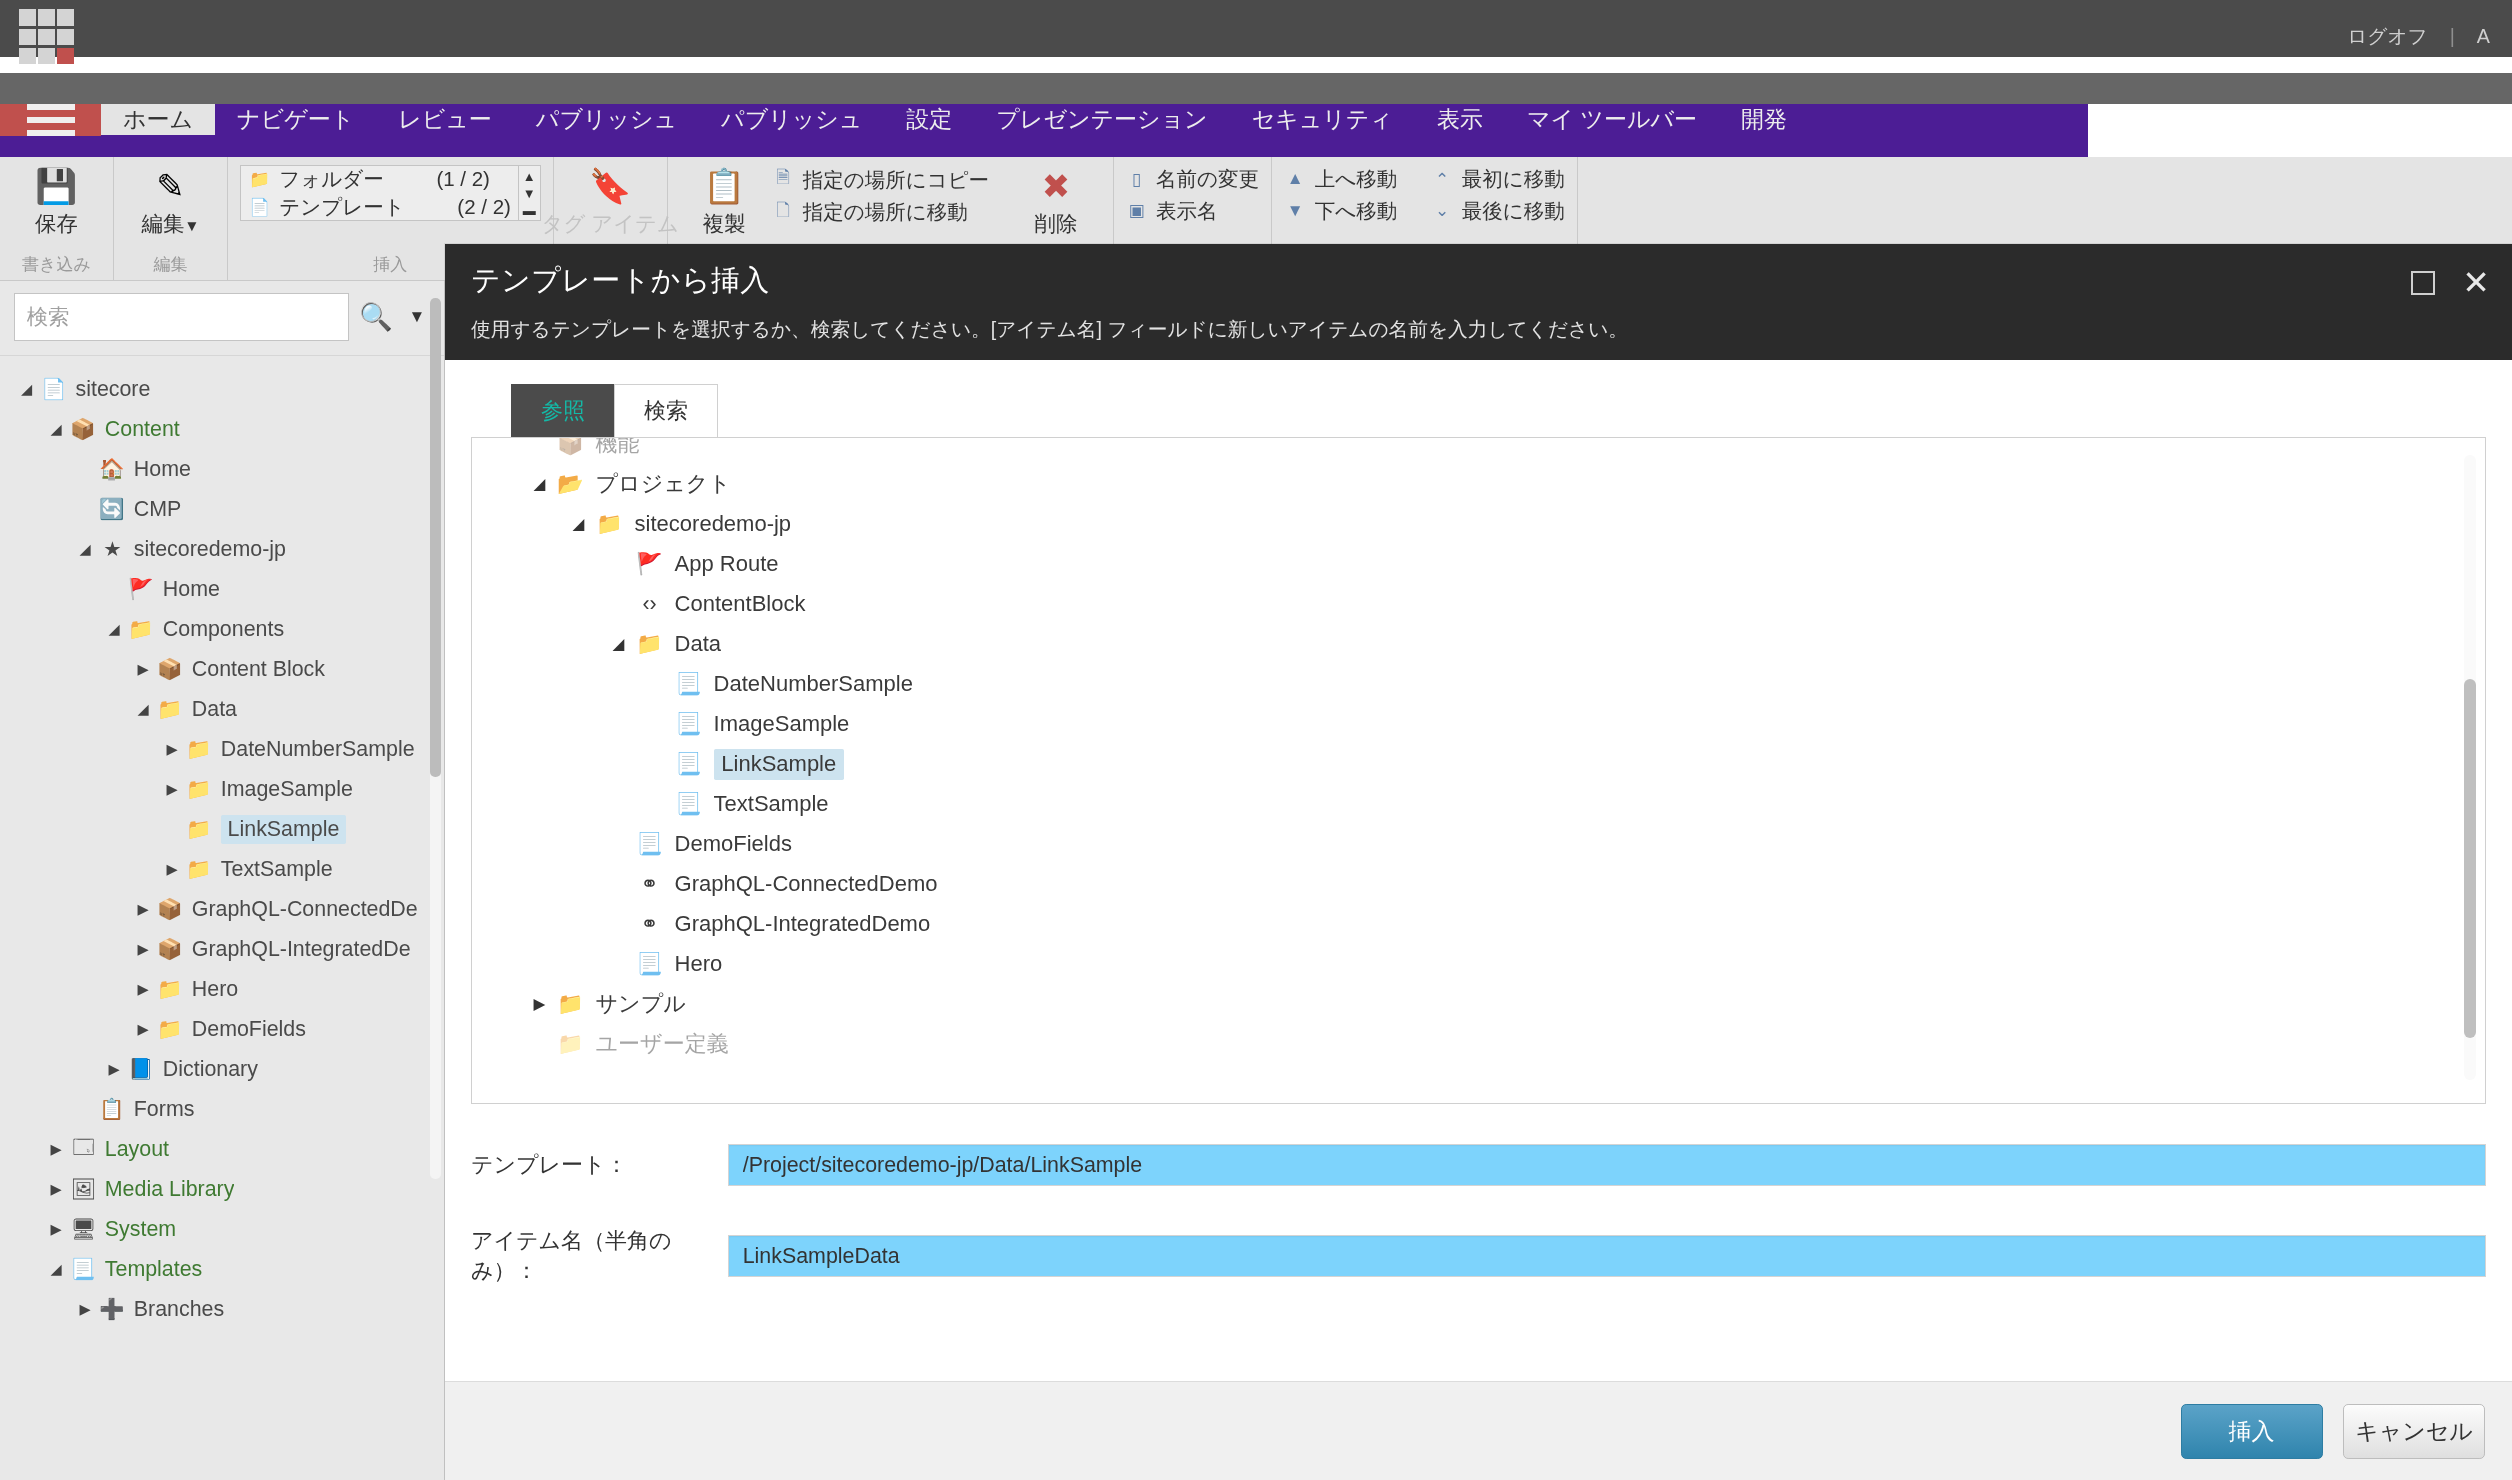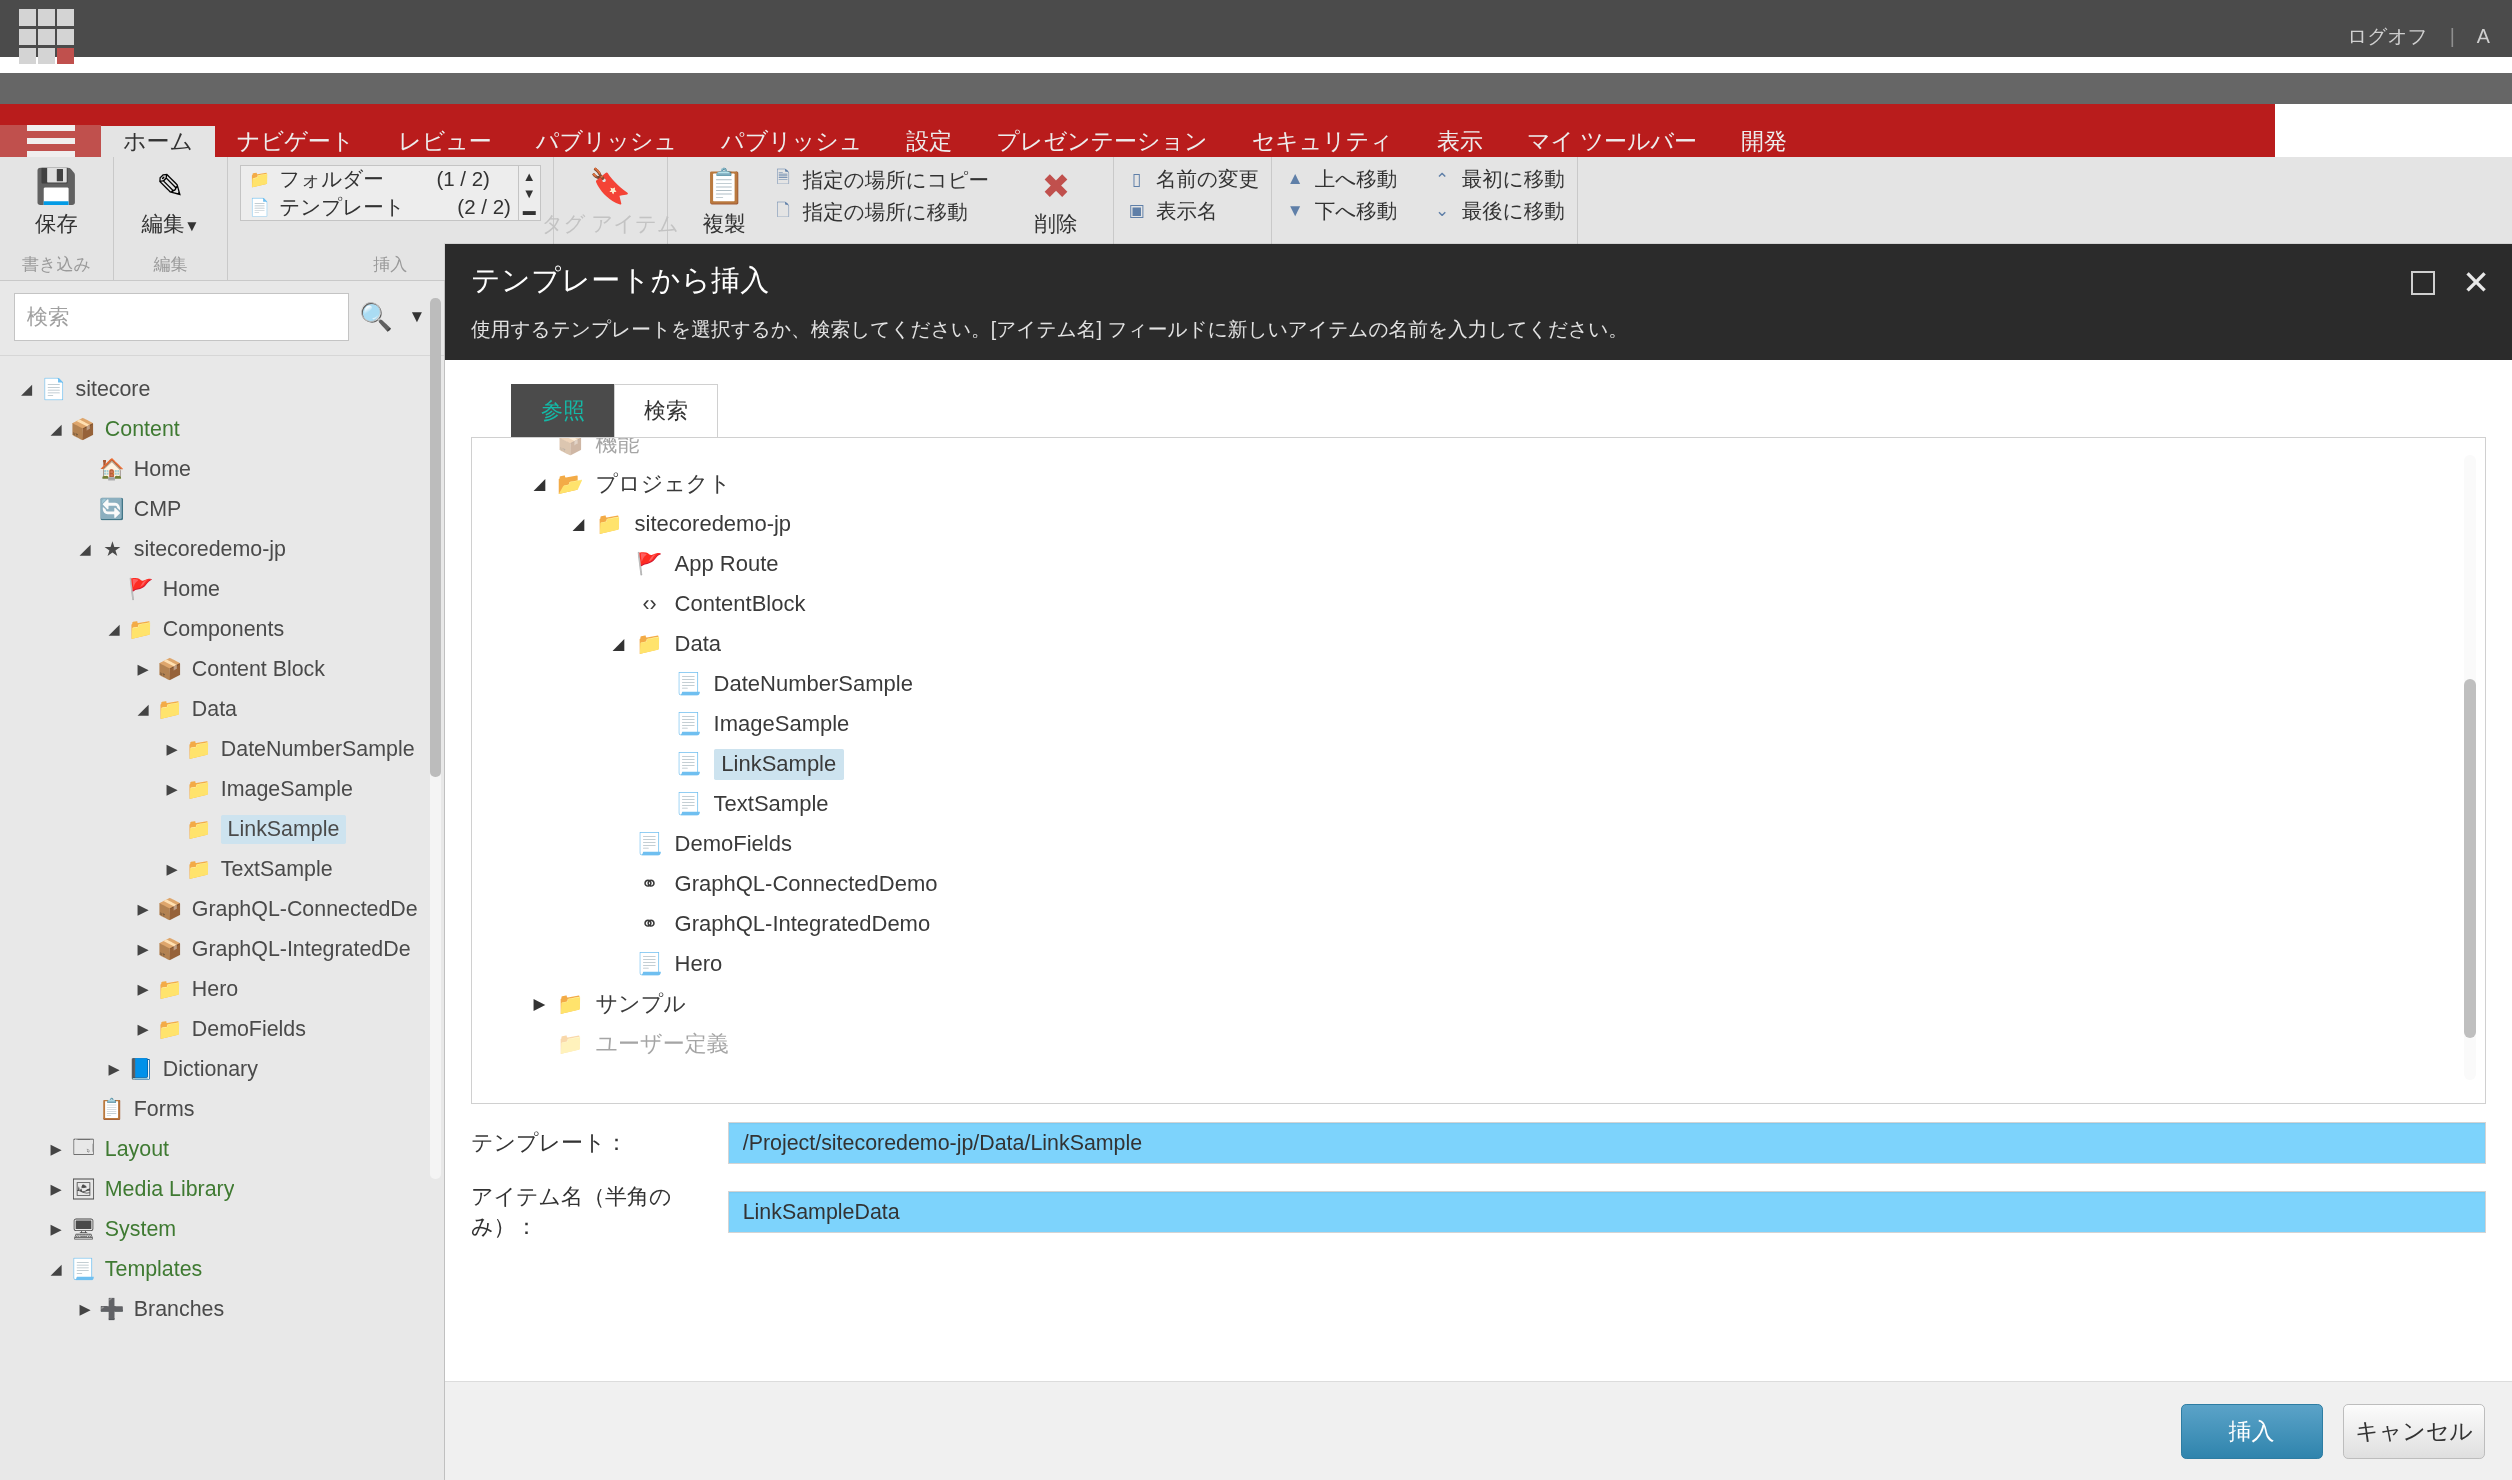--- a/index.html
+++ b/index.html
@@ -31,22 +31,22 @@
   .globalbar-right .sep { color: #8f8f8f; }
   .globalbar-right a { color: #cfcfcf; text-decoration: none; }
 
   .subbar {
     position: absolute; left: 0; top: 73px; width: 2512px; height: 31px;
     background: #666666;
   }
 
   
   .ribbon-tabs {
-    position: absolute; left: 0; top: 104px; width: 2275px; height: 53px;
-    background: #b91c1c; display: flex; align-items: flex-end;
+    position: absolute; left: 0; top: 104px; width: 2088px; height: 53px;
+    background: #4c1d95; display: flex; align-items: flex-start;
   }
   .hamburger {
     width: 101px; background: #c0504d;
     display: flex; flex-direction: column; justify-content: center; align-items: center; gap: 6.8px;
   }
   .hamburger span { display: block; width: 48px; height: 6px; background: #f0eeee; }
   .rtab {
     display: flex; align-items: center; padding: 0 22px;
     font-size: 23px; color: #ededed; white-space: nowrap;
   }
@@ -156,21 +156,21 @@
   }
   .treepane-inner { position: absolute; left: 0; top: -20.5px; width: 100%; padding: 6.8px 0; }
   .mnode { display: flex; align-items: center; height: 40px; white-space: nowrap; font-size: 22px; color: #3a3a3a; }
   .mnode .tw { width: 29px; text-align: center; font-size: 15.4px; color: #333; flex: 0 0 29px; }
   .mnode .tico { width: 33px; text-align: center; font-size: 21.4px; flex: 0 0 33px; margin-right: 8.6px; }
   .mnode.sel .tlabel { background: #cde3ef; padding: 2.6px 7.7px; border-radius: 1.7px; }
   .mnode.faded { opacity: .45; }
   .mp-scroll { position: absolute; right: 8.6px; top: 17px; width: 12px; height: 625px; background: #fafafa; border-radius: 6px; }
   .mp-scroll i { position: absolute; left: 0; top: 224px; width: 12px; height: 359px; background: #bfbfbf; border-radius: 6px; display: block; }
 
-  .formrow { display: flex; align-items: center; margin-top: 18px; }
+  .formrow { display: flex; align-items: center; margin-top: 40px; }
   .formlabel { width: 257px; font-size: 22px; color: #333; }
   .forminput {
     flex: 1; height: 42px; border: 0.9px solid #d4d4d4; background: #7dd3fc;
     font-size: 21.4px; padding: 0 13.7px; color: #333;
     font-family: "Liberation Sans", sans-serif;
     box-shadow: inset 0 0.9px 1.7px rgba(0,0,0,.05);
   }
 
   .modal-foot {
     position: absolute; left: 0; bottom: 0; width: 100%; height: 99px;

